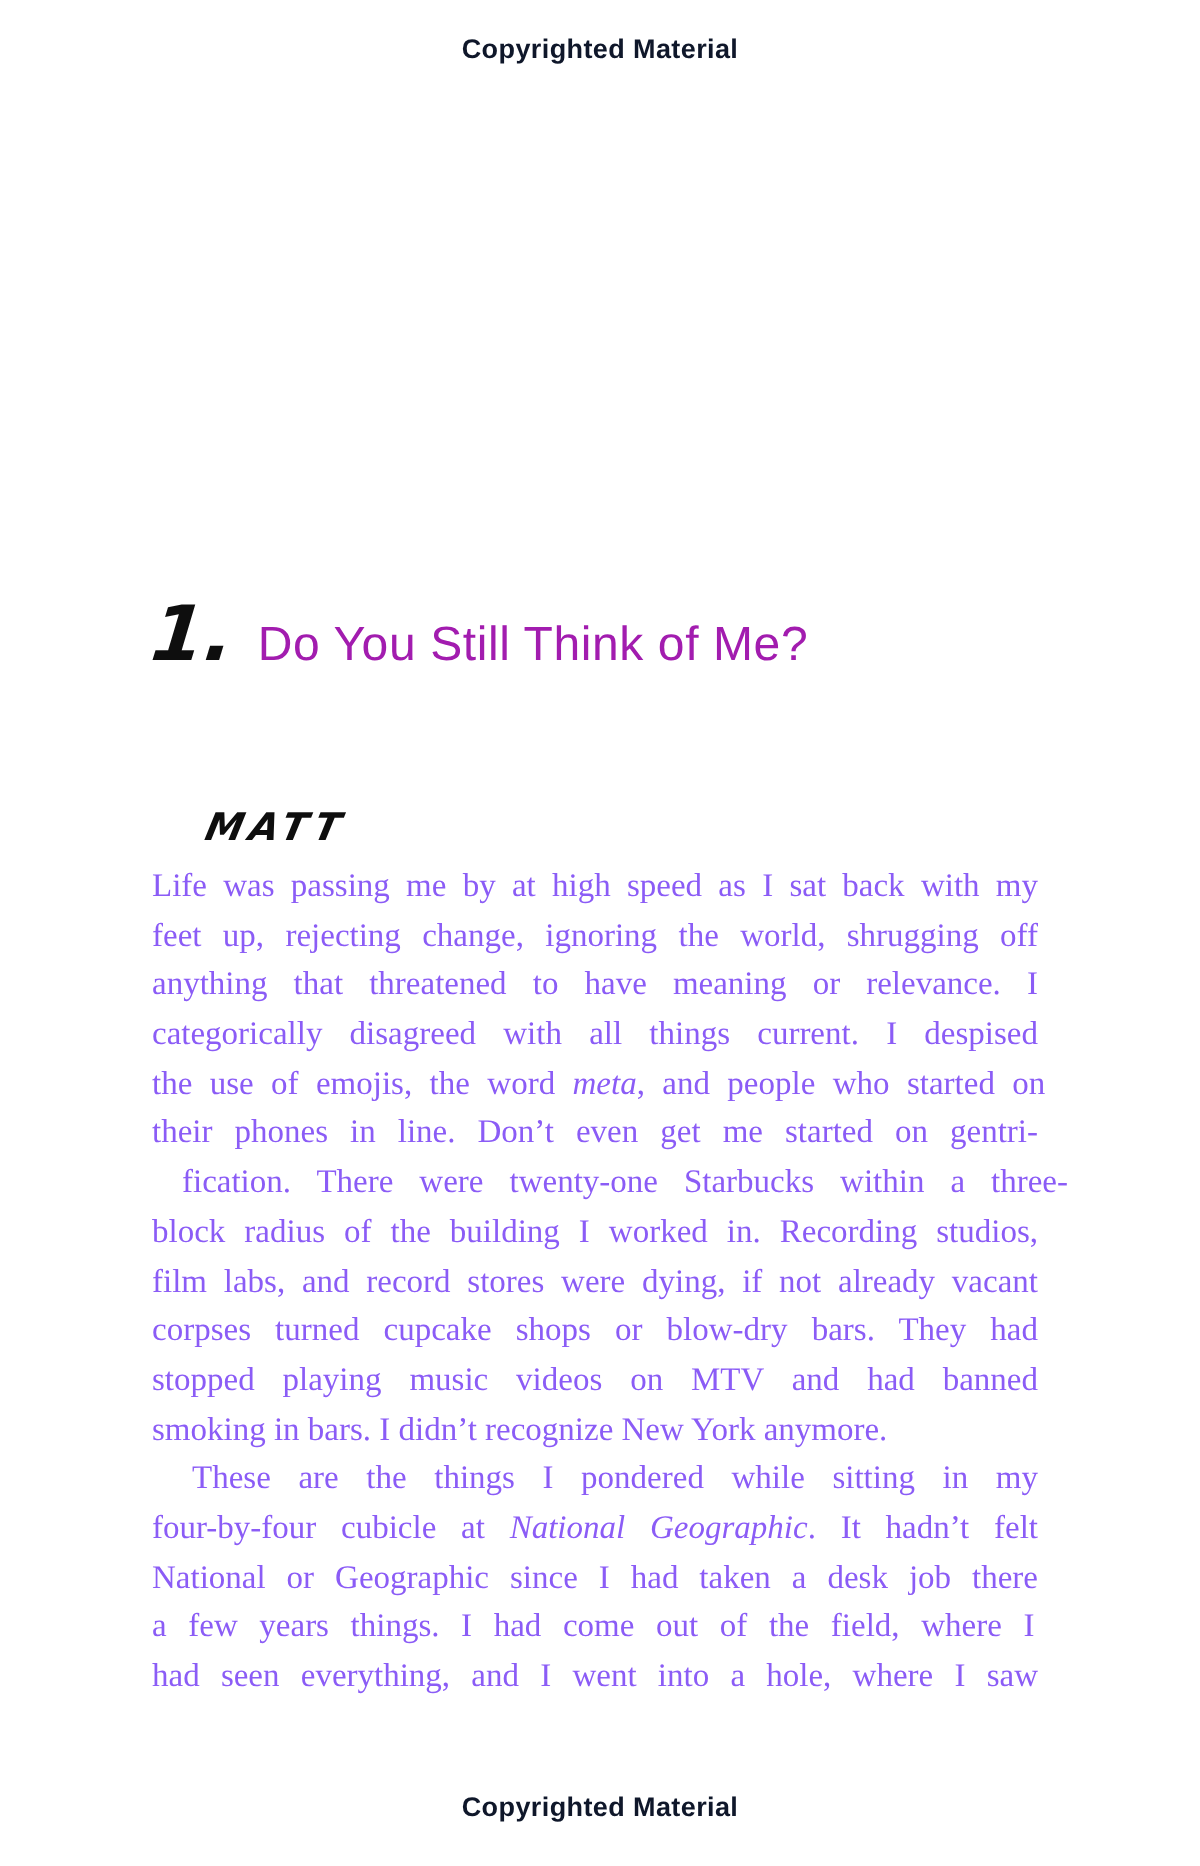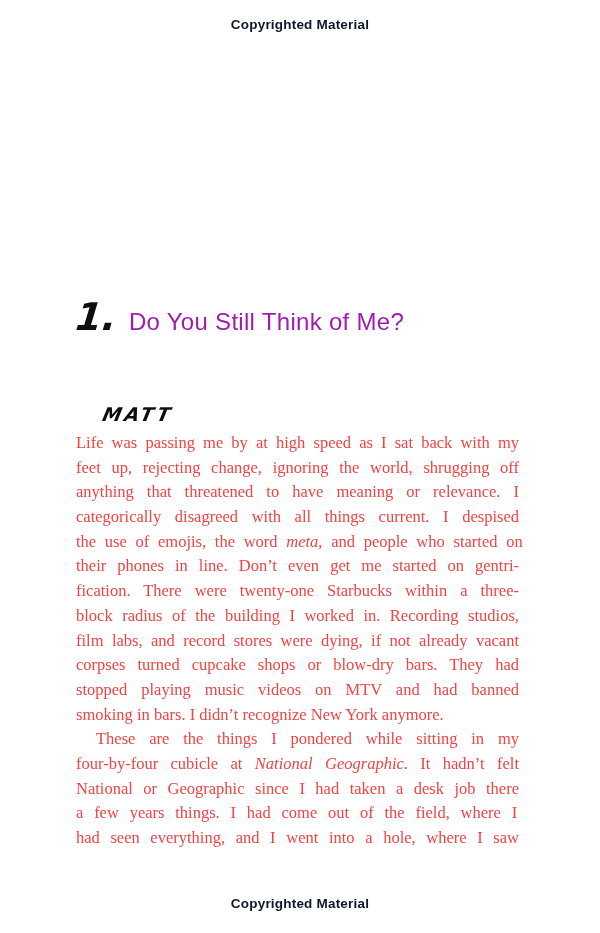--- a/index.html
+++ b/index.html
@@ -65,21 +65,21 @@
     color: #0e0e0e;
     transform: skewX(-12deg);
   }
 
   .body-text {
     position: absolute;
     left: 76px;
     top: 431px;
     width: 443px;
     font-size: 16.5px;
-    color: #ef4444;
+    color: #8b5cf6;
   }
   .line {
     line-height: 24.7px;
     height: 24.7px;
     white-space: nowrap;
   }
   .line.indent { padding-left: 20px; }
   .line em { font-style: italic; }
 </style>
 </head>
@@ -96,21 +96,21 @@
 
   <div class="section-heading">MATT</div>
 
   <div class="body-text">
       <div class="line just" style="word-spacing: 4.00962px;"><span>Life was passing me by at high speed as I sat back with my</span></div>
       <div class="line just" style="word-spacing: 6.55664px;"><span>feet up, rejecting change, ignoring the world, shrugging off</span></div>
       <div class="line just" style="word-spacing: 8.92969px;"><span>anything that threatened to have meaning or relevance. I</span></div>
       <div class="line just" style="word-spacing: 9.48214px;"><span>categorically disagreed with all things current. I despised</span></div>
       <div class="line just" style="word-spacing: 4.57102px;"><span>the use of emojis, the word </span><em>meta</em><span>, and people who started on</span></div>
       <div class="line just" style="word-spacing: 6.89375px;"><span>their phones in line. Don’t even get me started on gentri-</span></div>
-      <div class="line just" style="word-spacing: 8.87277px;"><span>fication. There were twenty-one Starbucks within a three-</span></div>
+      <div class="line just" style="word-spacing: 8.87277px; margin-left: 15px;"><span>fication. There were twenty-one Starbucks within a three-</span></div>
       <div class="line just" style="word-spacing: 5.38021px;"><span>block radius of the building I worked in. Recording studios,</span></div>
       <div class="line just" style="word-spacing: 4.25469px;"><span>film labs, and record stores were dying, if not already vacant</span></div>
       <div class="line just" style="word-spacing: 7.92969px;"><span>corpses turned cupcake shops or blow-dry bars. They had</span></div>
       <div class="line just" style="word-spacing: 9.81445px;"><span>stopped playing music videos on MTV and had banned</span></div>
       <div class="line"><span>smoking in bars. I didn’t recognize New York anymore.</span></div>
       <div class="line just indent" style="word-spacing: 9.67882px;"><span>These are the things I pondered while sitting in my</span></div>
       <div class="line just" style="word-spacing: 8.25893px;"><span>four-by-four cubicle at </span><em>National Geographic</em><span>. It hadn’t felt</span></div>
       <div class="line just" style="word-spacing: 6.36406px;"><span>National or Geographic since I had taken a desk job there</span></div>
       <div class="line just" style="word-spacing: 6.67969px;"><span>a few years things. I had come out of the field, where I</span></div>
       <div class="line just" style="word-spacing: 6.49148px;"><span>had seen everything, and I went into a hole, where I saw</span></div>

